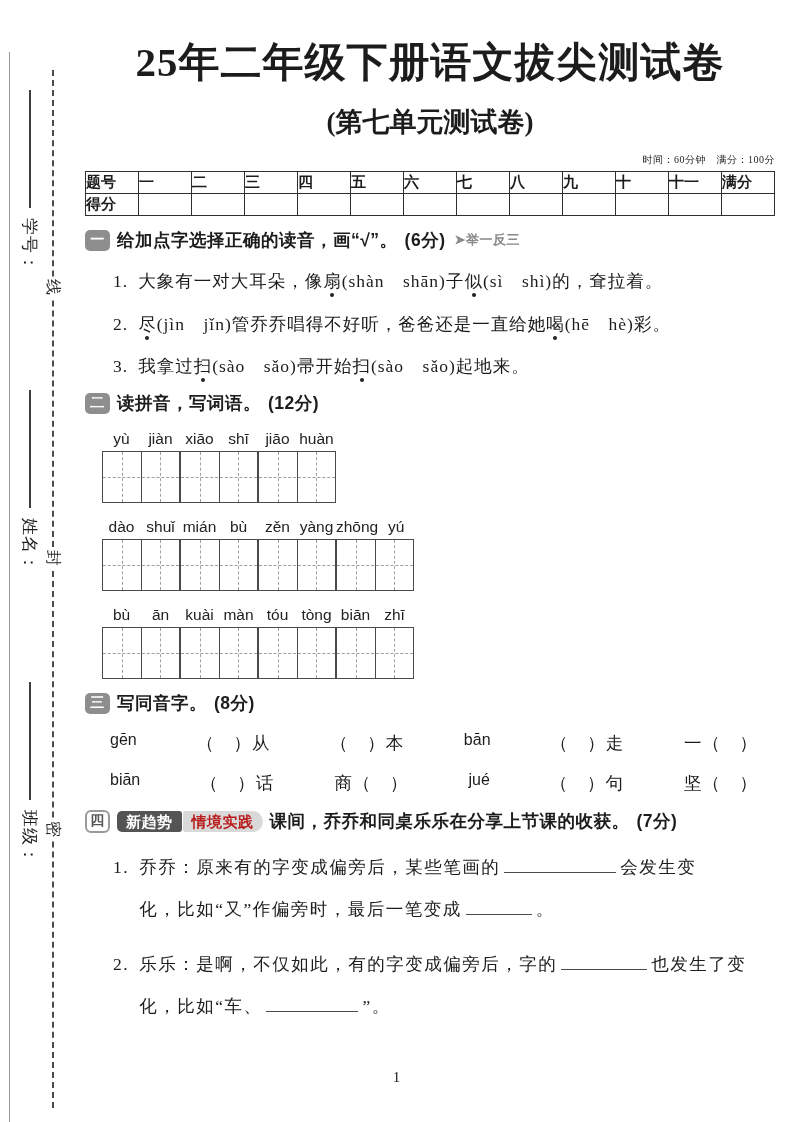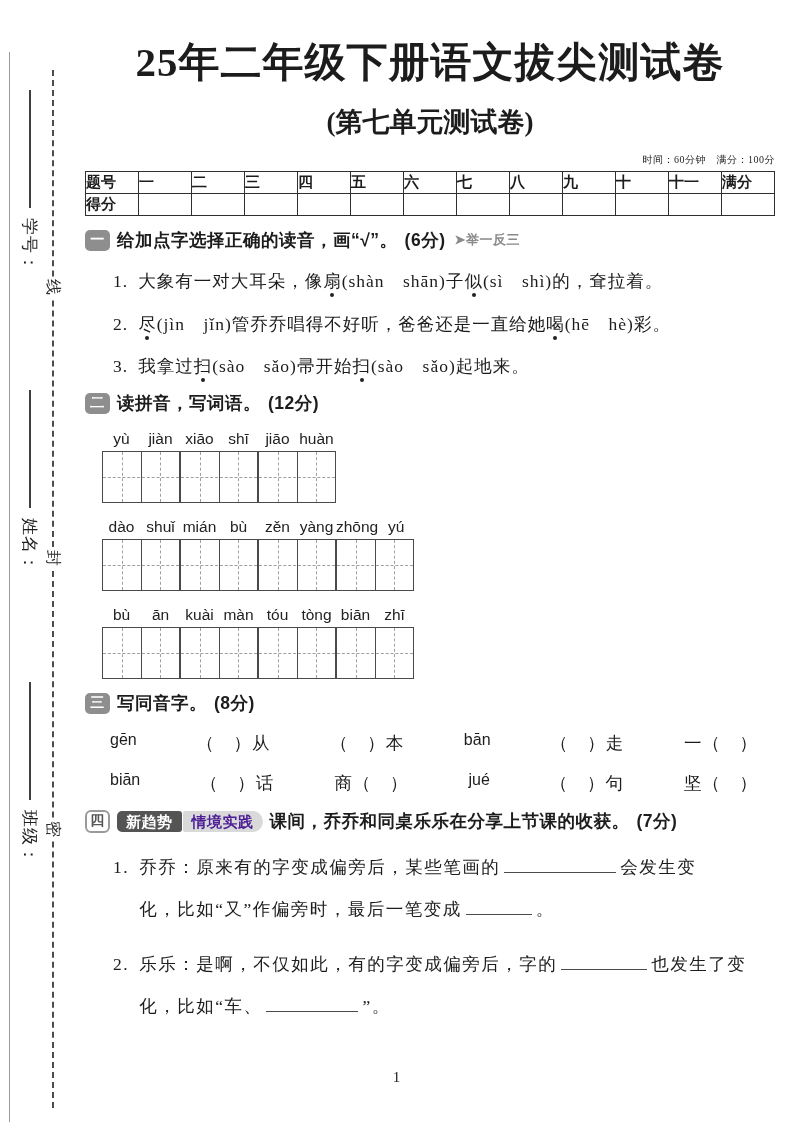--- a/index.html
+++ b/index.html
@@ -42,21 +42,21 @@
   }
   .sec-icon{
     flex:0 0 auto; width:25px; height:21px; border-radius:5px; background:#8e8e8e;
     color:#fff; display:flex; align-items:center; justify-content:center;
     font-size:14px; font-weight:bold;
   }
   .sec-icon.outline{ background:#fff; border:2px solid #9a9a9a; color:#555; height:23px; border-radius:6px; }
   .sec-tag{ color:#8a8a8a; font-size:13px; margin-left:2px; }
   .badge{ font-size:15px; padding:2px 9px; line-height:19px; }
   .badge-dark{ background:#545454; color:#fff; border-radius:5px 3px 3px 5px; }
-  .badge-light{ background:#d9d9d9; color:#4c1d95; border-radius:3px 12px 12px 3px; margin-left:1px;margin-top:32px; }
+  .badge-light{ background:#d9d9d9; color:#b91c1c; border-radius:3px 12px 12px 3px; margin-left:1px;margin-top:32px; }
   
   .s1-item{
     display:flex; gap:10px; margin:17px 0 0 28px;
     font-size:17.5px; letter-spacing:1px; line-height:1.45;
   }
   .dotchar{ position:relative; font-style:normal; }
   .dotchar::after{
     content:""; position:absolute; left:50%; bottom:-6px; width:4px; height:4px;
     border-radius:50%; background:#222; transform:translateX(-50%);
   }

